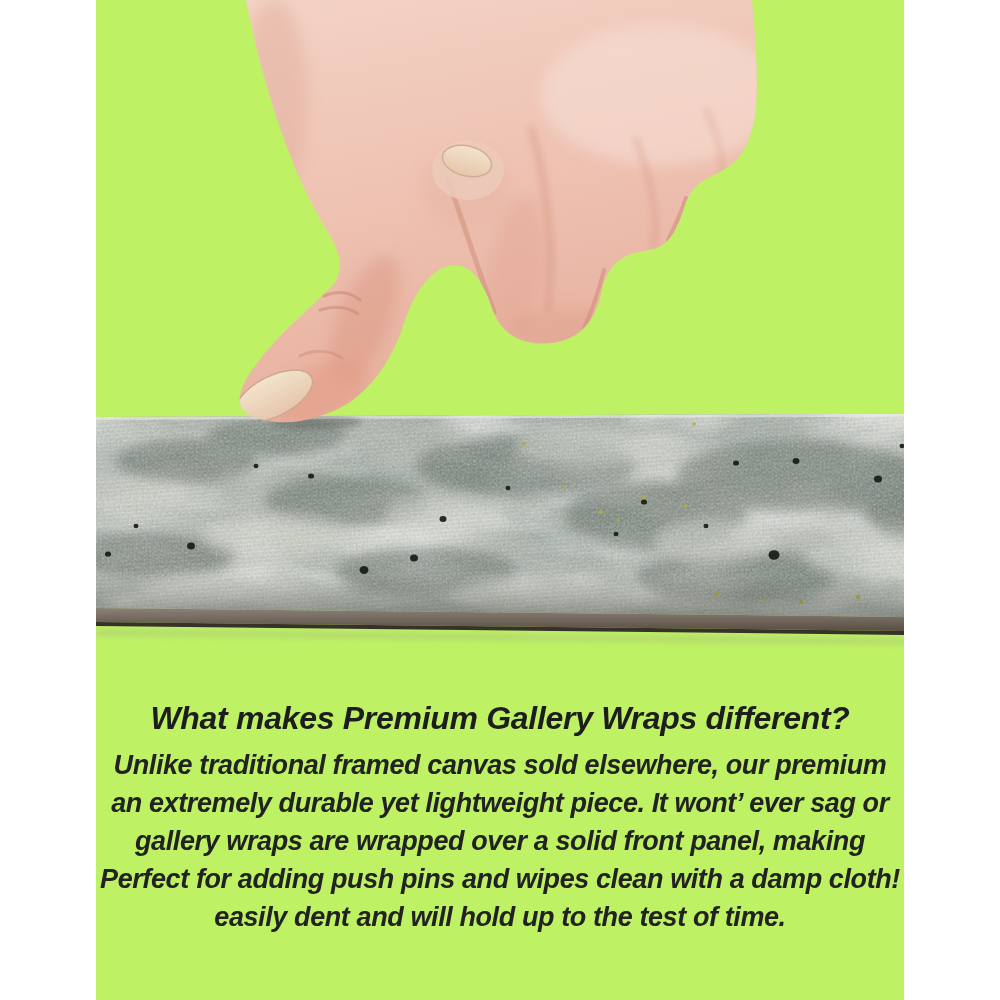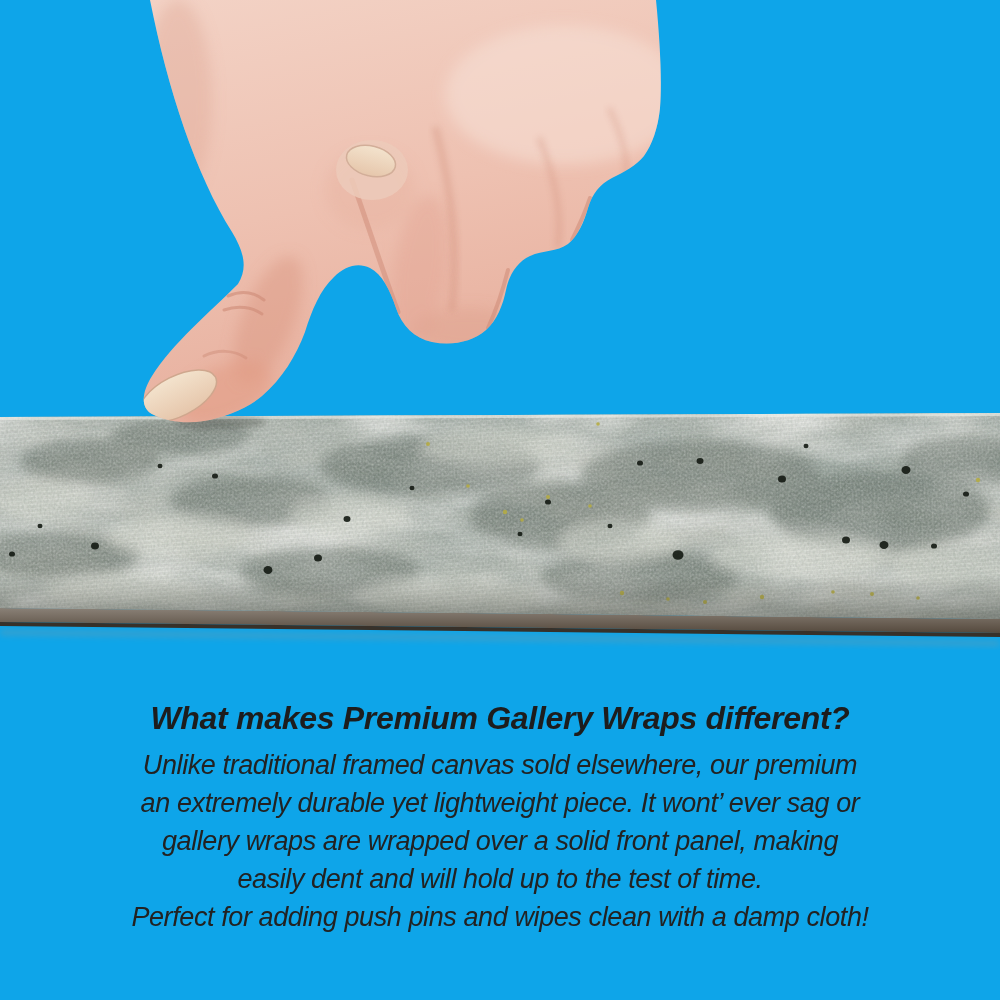--- a/index.html
+++ b/index.html
@@ -1,33 +1,33 @@
 <!DOCTYPE html>
 <html><head>
 <meta charset="utf-8">
 <style>
   html,body{margin:0;padding:0;background:#ffffff;}
   .stage{
-    position:relative;width:1000px;height:1000px;margin:0 auto;
-    background:#0ea5e9;overflow:hidden;
+    position:relative;width:808px;height:1000px;margin:0 auto;
+    background:#bef264;overflow:hidden;
     font-family:"Liberation Sans",sans-serif;
   }
   .hand-wrap{position:absolute;left:0;top:0;width:1000px;height:430px;z-index:3;}
   .strip-wrap{position:absolute;left:0;top:406px;width:1000px;height:244px;z-index:2;}
   .hand-wrap svg,.strip-wrap svg{display:block;width:100%;height:100%;}
   .info{
     position:absolute;left:0;right:0;top:700px;z-index:4;
     text-align:center;color:#212121;font-style:italic;
   }
   .info h2{
     margin:0 0 9px 0;font-size:32px;font-weight:600;letter-spacing:-0.3px;
     font-style:italic;color:#1d1d1d;
   }
   .info p{
-    margin:0;font-size:27px;line-height:38px;font-weight:400;letter-spacing:-0.4px;
+    margin:0;font-size:27px;line-height:38px;font-weight:700;letter-spacing:-0.4px;
     color:#222222;
   }
 </style>
 </head>
 <body>
 
 <div class="stage">
 
   <div class="strip-wrap">
     <svg viewBox="0 0 1000 244" preserveAspectRatio="none">
@@ -242,17 +242,17 @@
         <ellipse cx="178" cy="396" rx="42" ry="20" transform="rotate(-27 178 396)" fill="url(#nailG)" stroke="#cfa78e" stroke-width="1.5"></ellipse>
       </g>
     </svg>
   </div>
 
   <div class="info">
     <h2>What makes Premium Gallery Wraps different?</h2>
     <p>Unlike traditional framed canvas sold elsewhere, our premium</p>
     <p>an extremely durable yet lightweight piece. It wont’ ever sag or</p>
     <p>gallery wraps are wrapped over a solid front panel, making</p>
+    <p>Perfect for adding push pins and wipes clean with a damp cloth!</p>
     <p>easily dent and will hold up to the test of time.</p>
-    <p>Perfect for adding push pins and wipes clean with a damp cloth!</p>
   </div>
 
 </div>
 
 </body></html>

